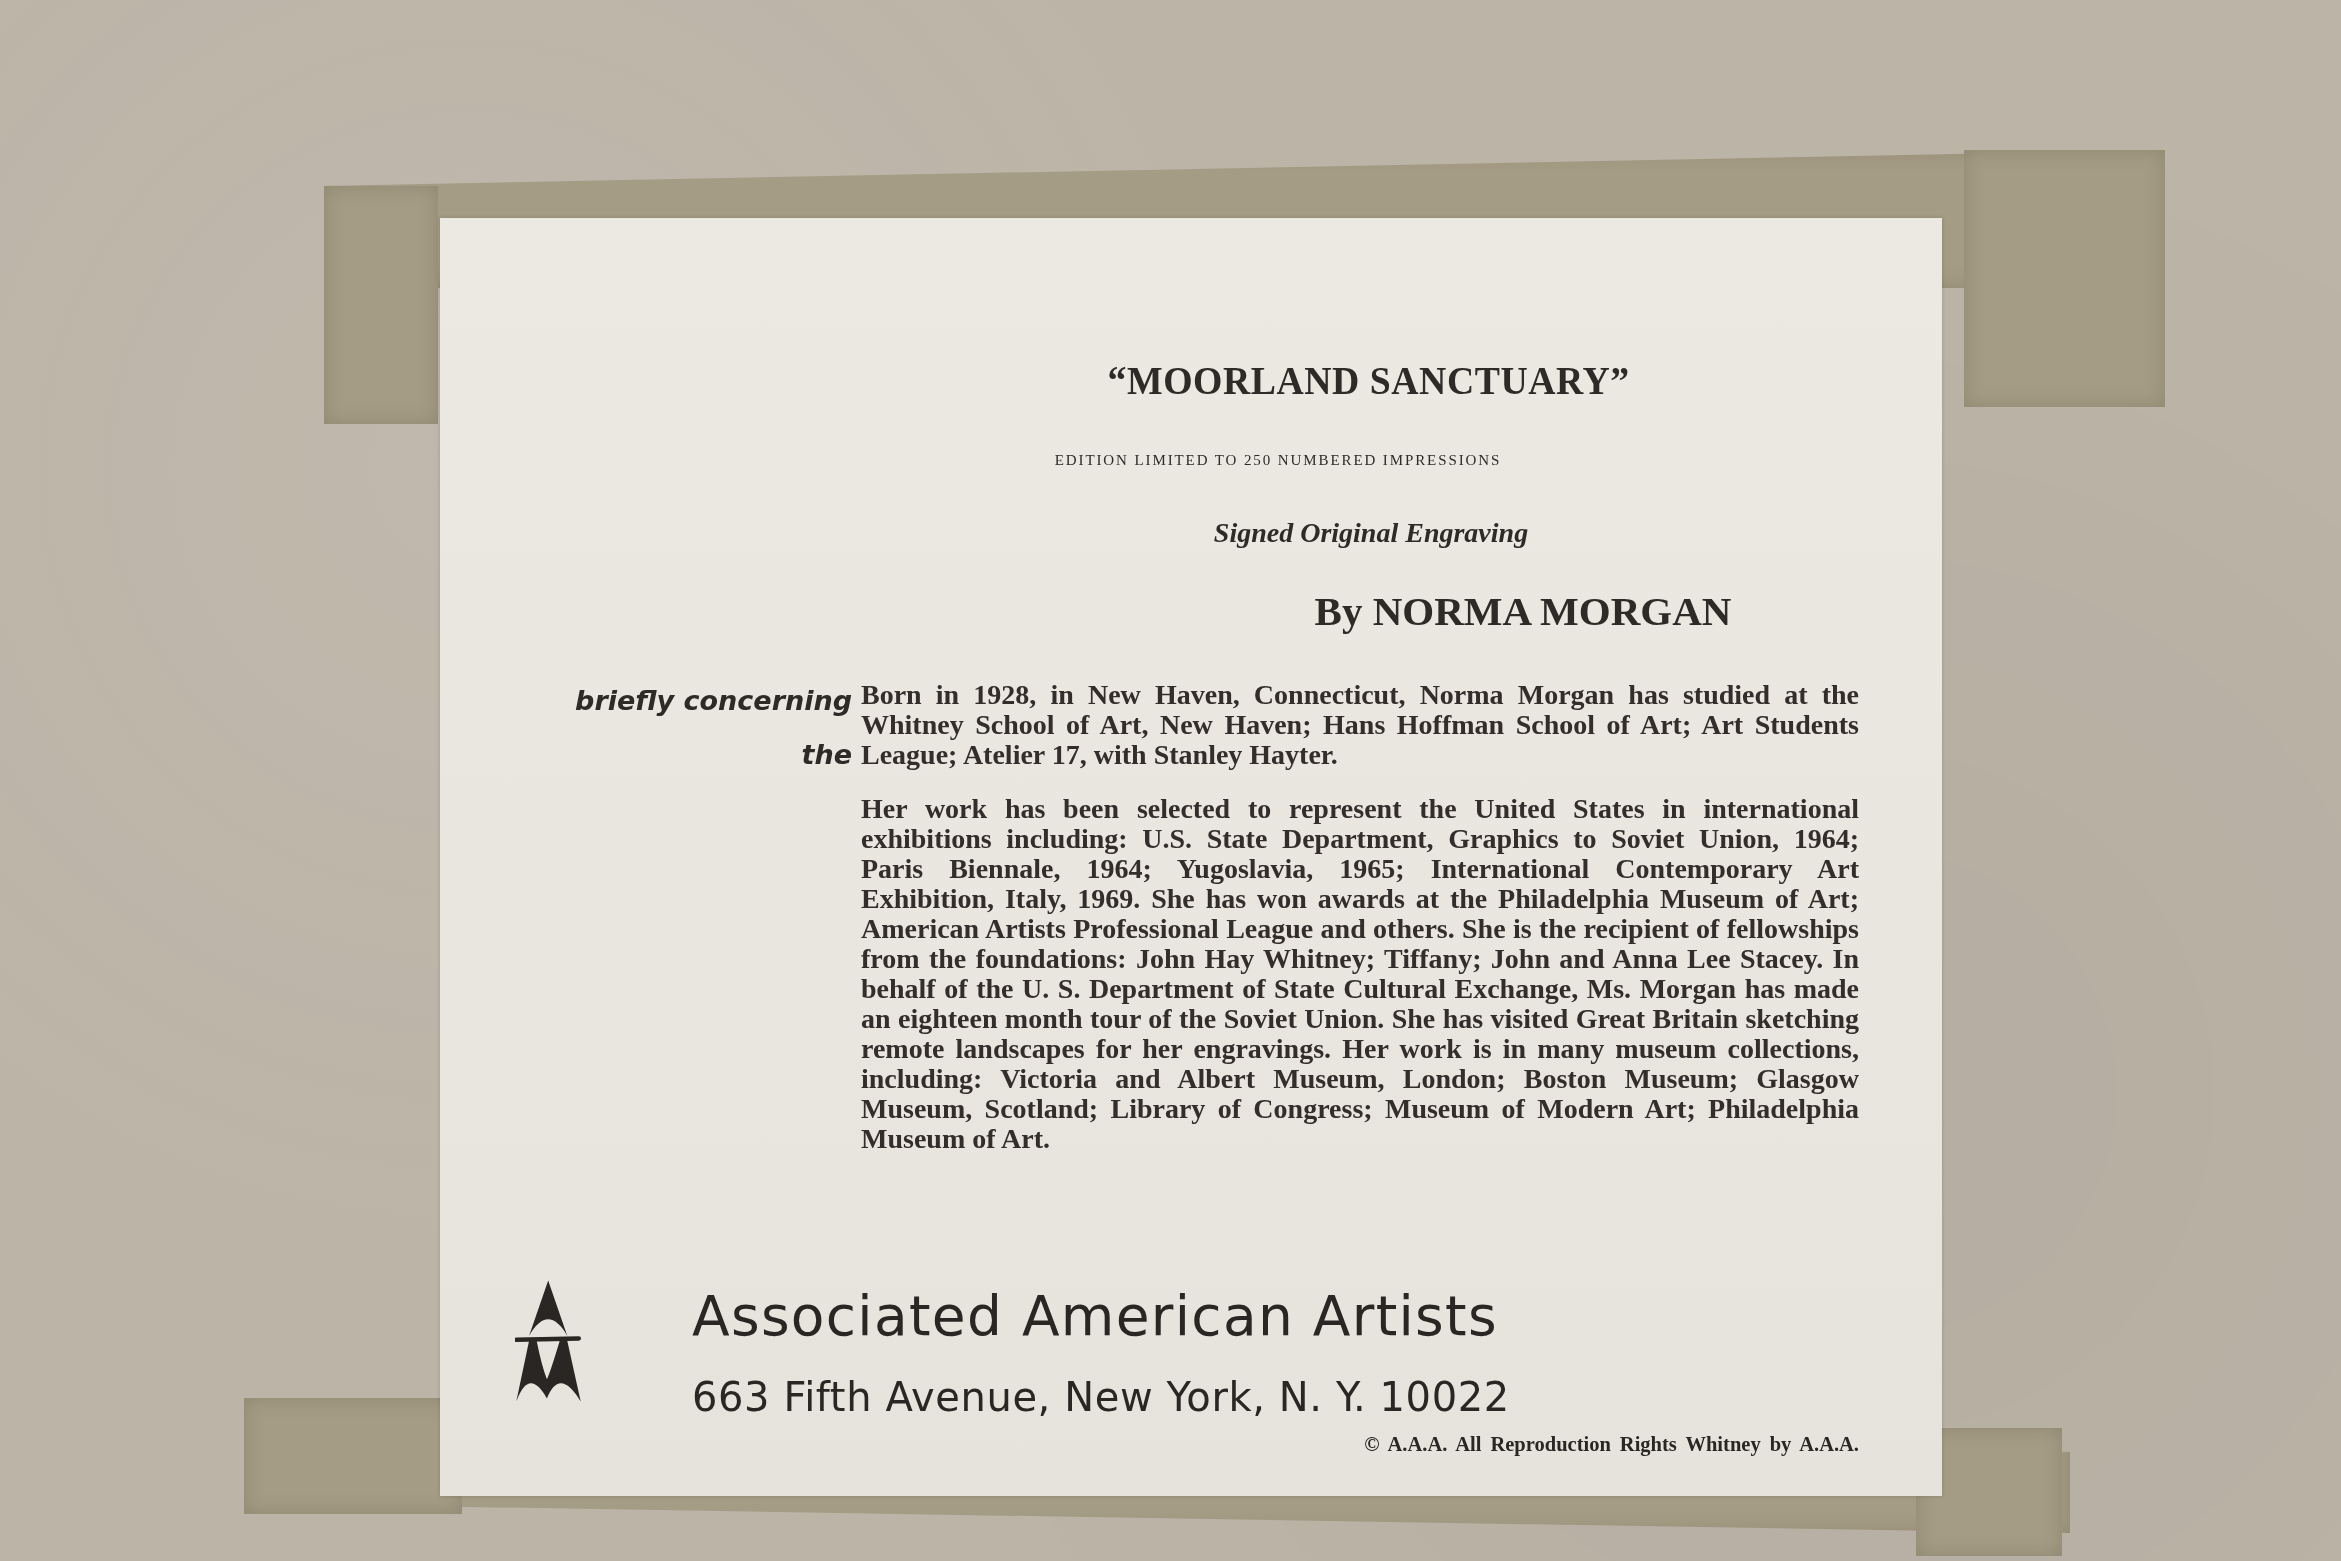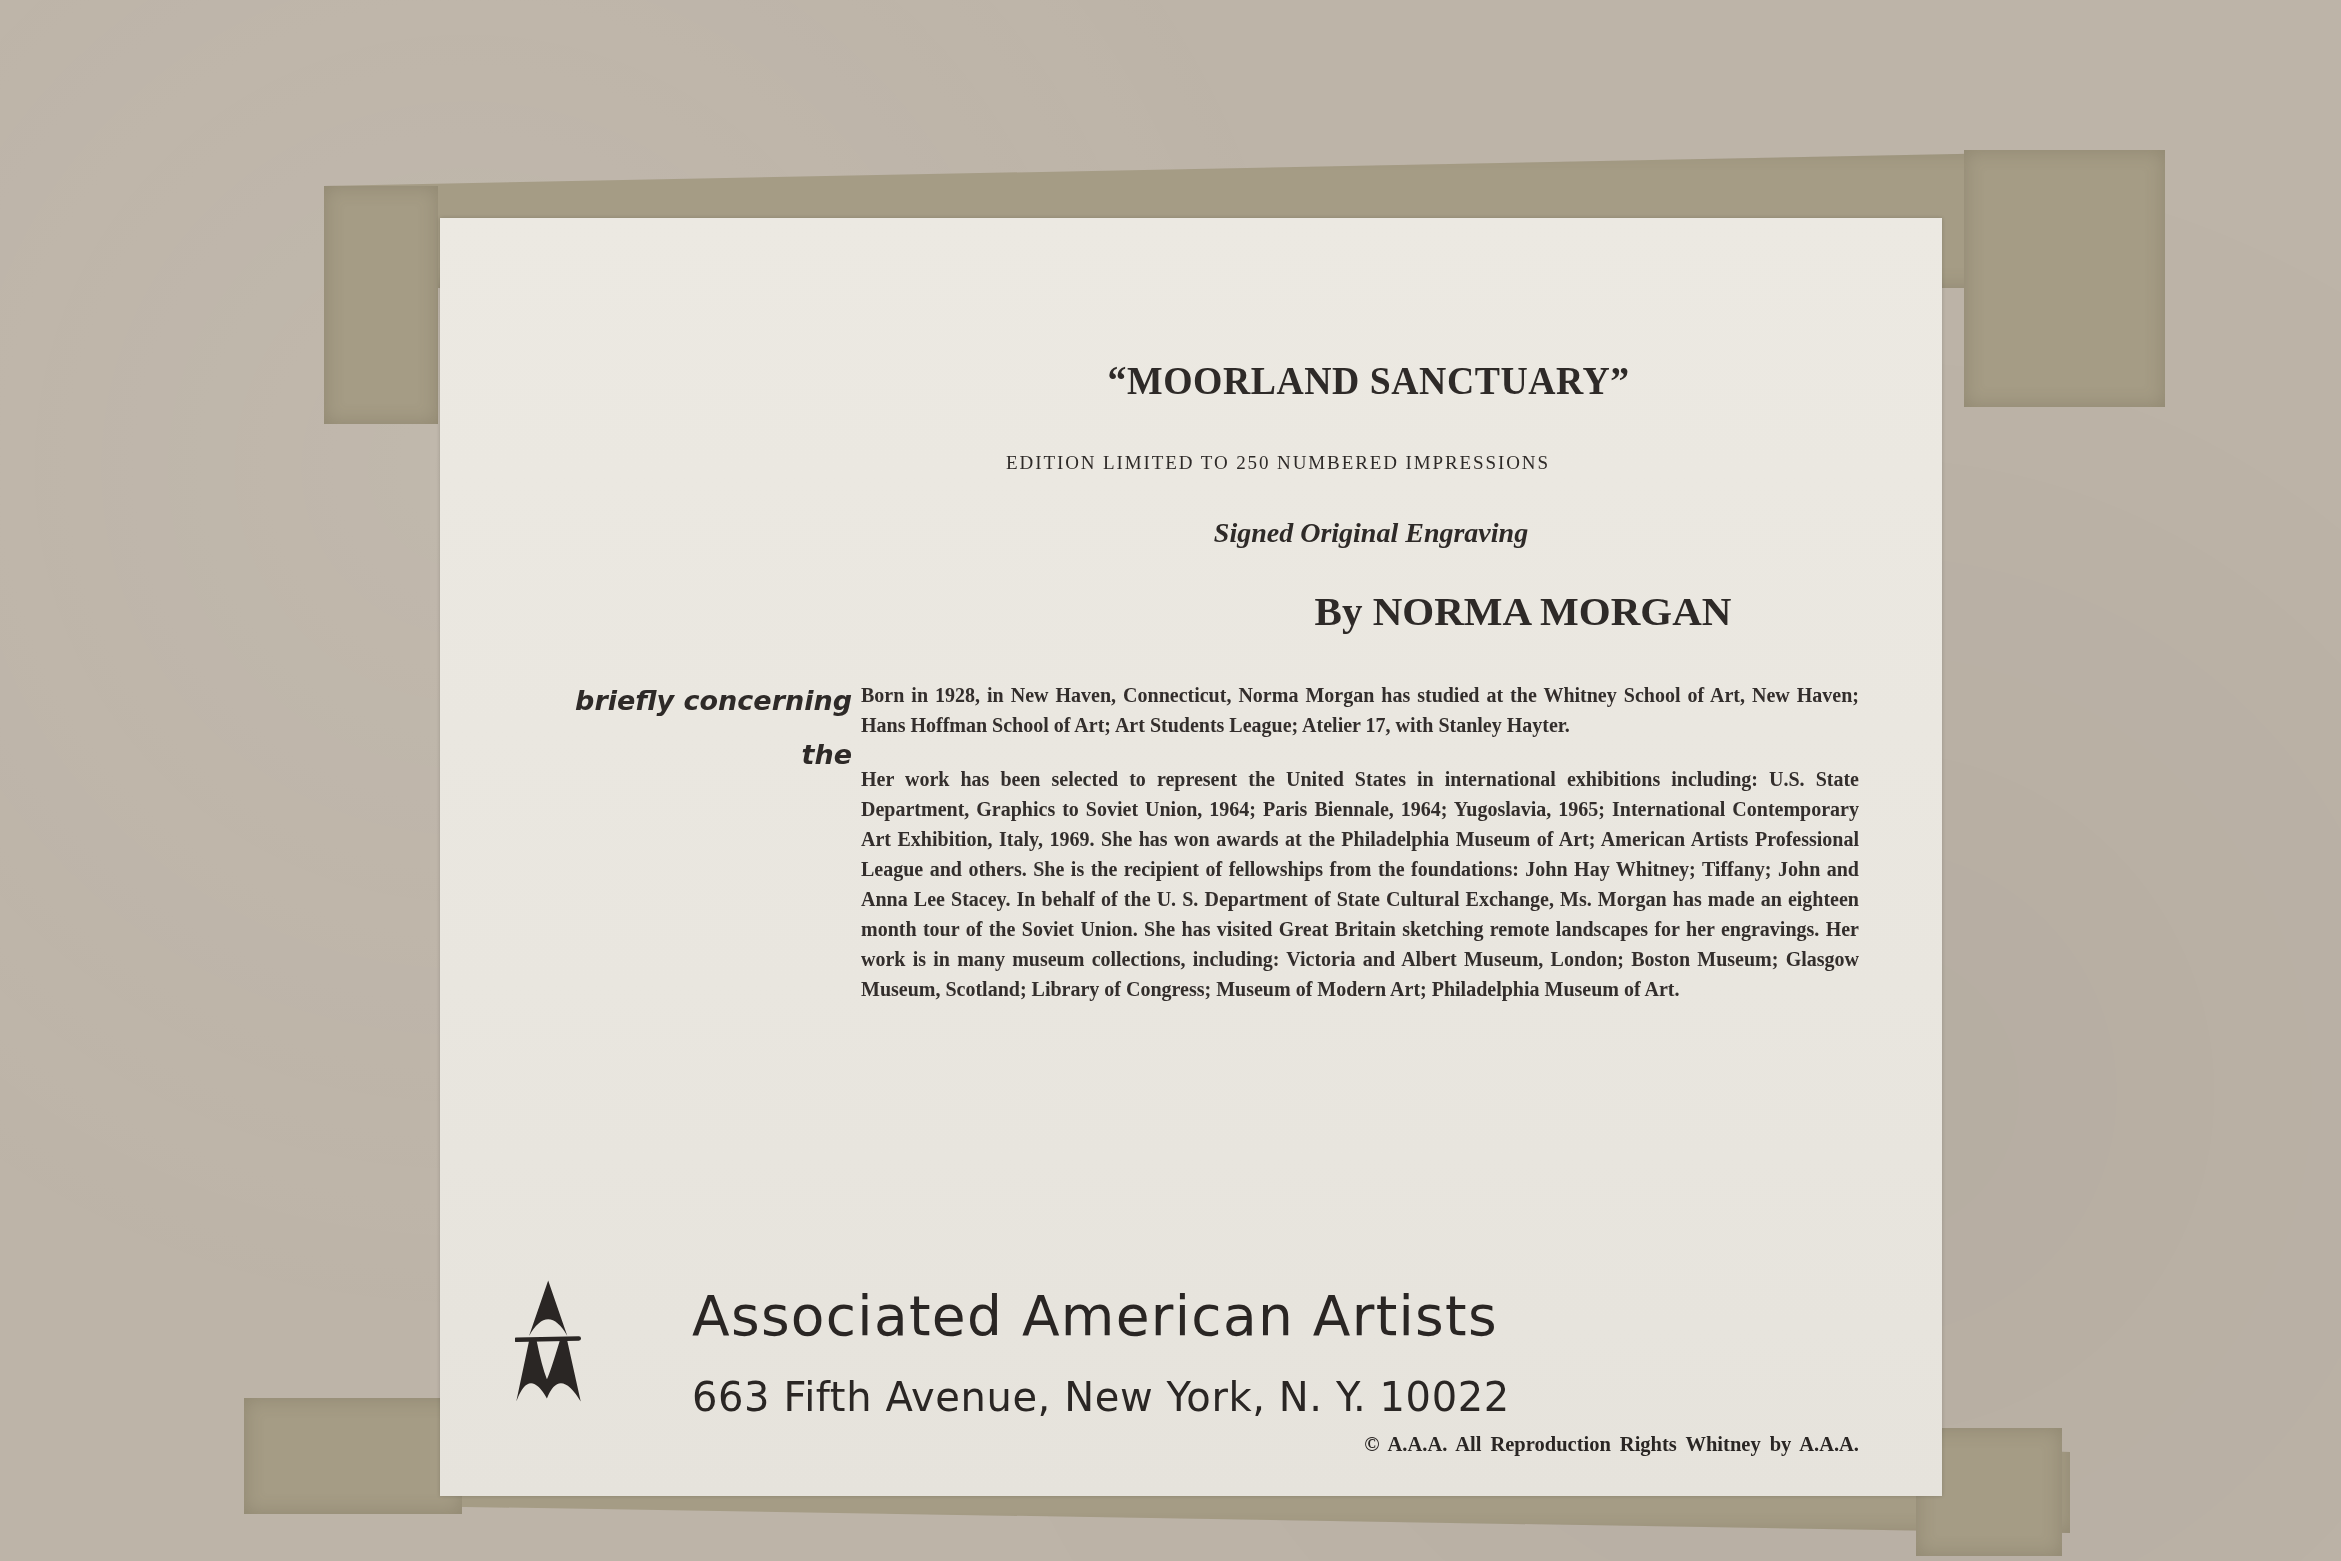--- a/index.html
+++ b/index.html
@@ -38,40 +38,40 @@
     }
     .title {
       position: absolute; left: 0; width: 1502px; top: 138px; text-align: center;
       padding-left: 360px; box-sizing: border-box;
       font-size: 41px; font-weight: bold; letter-spacing: 0.6px;
       transform: scaleX(0.92); transform-origin: 60% 50%;
     }
     .edition {
       position: absolute; left: 0; width: 1316px; top: 234px; text-align: center;
       padding-left: 360px; box-sizing: border-box;
-      font-size: 19px; letter-spacing: 1.9px; font-variant: small-caps;
+      font-size: 15px; letter-spacing: 1.9px; font-variant: small-caps;
     }
     .medium {
       position: absolute; left: 0; width: 1502px; top: 299px; text-align: center;
       padding-left: 360px; box-sizing: border-box;
       font-size: 28px; font-style: italic; font-weight: bold;
     }
     .artist {
       position: absolute; left: 0; width: 1806px; top: 369px; text-align: center;
       padding-left: 360px; box-sizing: border-box;
       font-size: 41px; font-weight: bold;
     }
     .side-label {
       position: absolute; left: 0; width: 379px; top: 456px; text-align: right;
       font-family: "DejaVu Sans", sans-serif; font-style: italic; font-weight: bold;
       font-size: 27px; line-height: 54px; padding-left: 33px;
     }
     .bio {
       position: absolute; left: 421px; width: 998px; top: 462px;
-      font-size: 20px; line-height: 30px; text-align: justify; font-weight: bold;
+      font-size: 28px; line-height: 30px; text-align: justify; font-weight: bold;
       color: #332e2c;
     }
     .bio p { margin: 0 0 24.4px 0; }
     .logo {
       position: absolute; left: 75px; top: 1059px; width: 67px; height: 128px;
     }
     .org-name {
       position: absolute; left: 252px; top: 1066px;
       font-family: "DejaVu Sans", sans-serif; font-size: 55px; letter-spacing: 1.3px;
       color: #2a2624;

